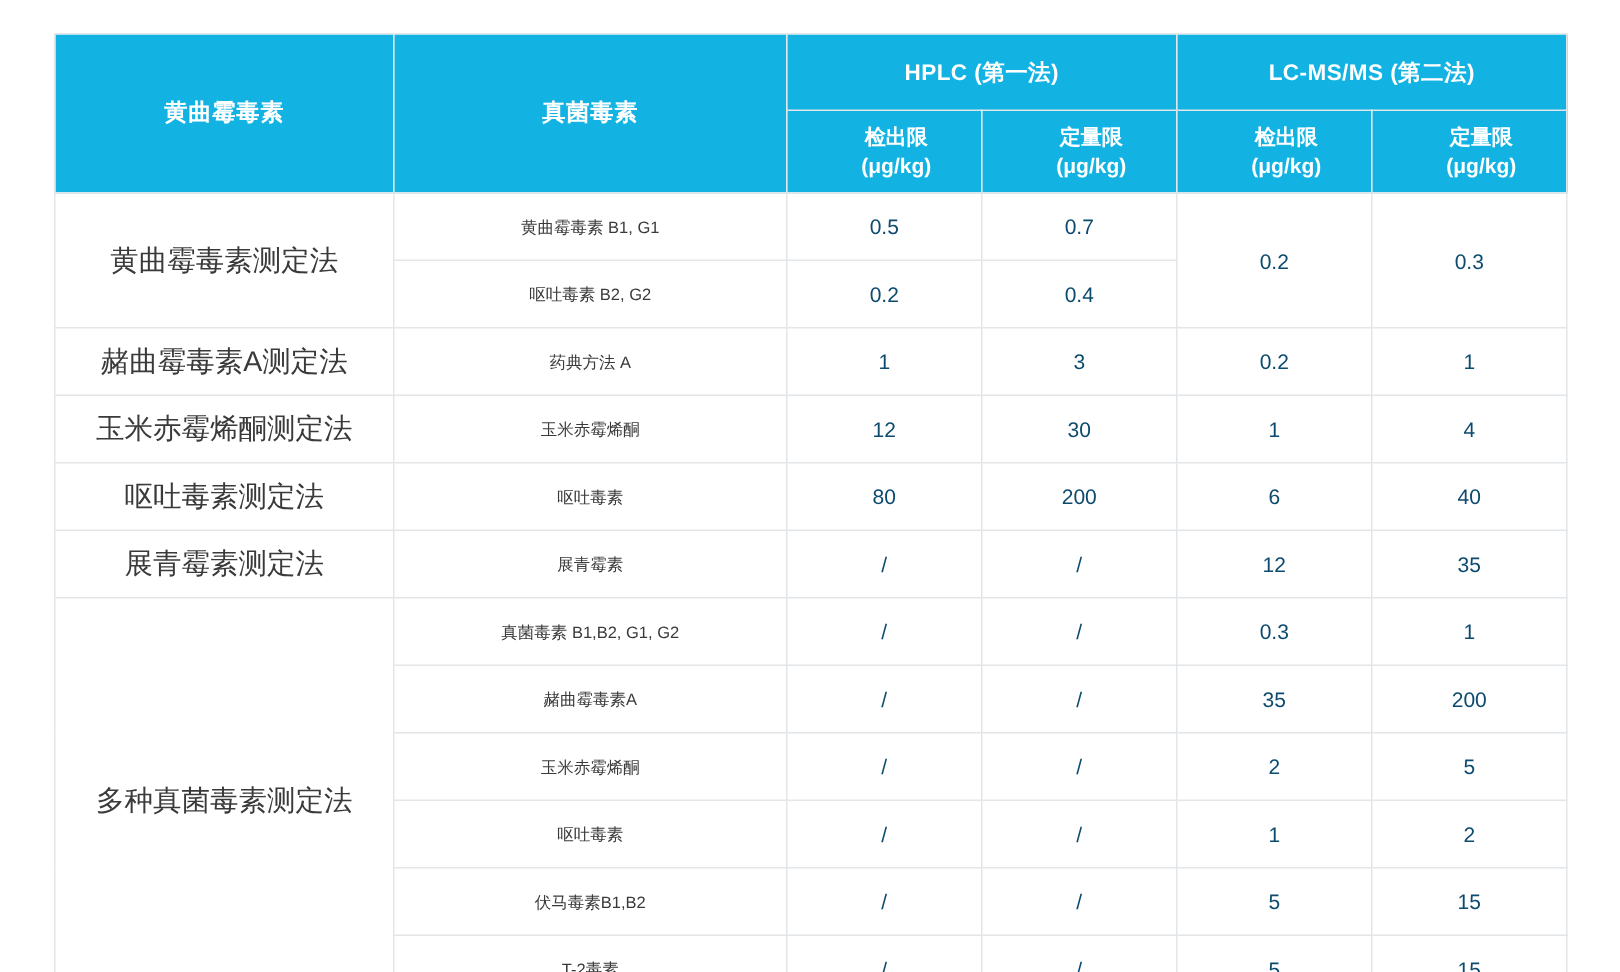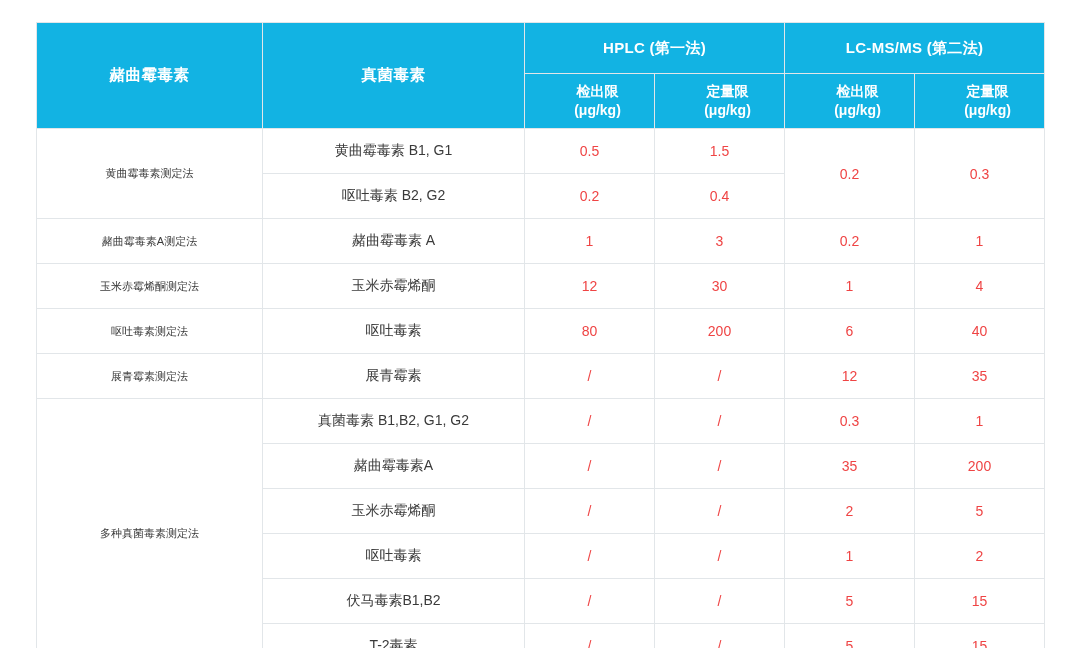--- a/index.html
+++ b/index.html
@@ -60,28 +60,28 @@
     border-right: 1px solid #55c9ec;
   }
   tbody td {
     font-size: 14px;
     height: 40px;
     background: #ffffff;
     color: #3a3a3a;
     padding: 2px 4px;
   }
   tbody td.method {
+    font-size: 19px;
+  }
+  tbody td.toxin {
     font-size: 11px;
-  }
-  tbody td.toxin {
-    font-size: 14px;
   }
   tbody td.num {
     font-size: 14px;
-    color: #ef4444;
+    color: #0c4a6e;
   }
   .col-method { width: 226px; }
   .col-toxin  { width: 262px; }
   .col-num    { width: 130px; }
   tbody tr:last-child td {
     border-bottom: 1px solid #e2e6e9;
   }
   .sub-line { display: block; margin-left: 16px; }
 </style>
 </head>
@@ -92,21 +92,21 @@
     <colgroup>
       <col class="col-method">
       <col class="col-toxin">
       <col class="col-num">
       <col class="col-num">
       <col class="col-num">
       <col class="col-num">
     </colgroup>
     <thead>
       <tr>
-        <th class="hdr-group hdr-tall" rowspan="2">赭曲霉毒素</th>
+        <th class="hdr-group hdr-tall" rowspan="2">黄曲霉毒素</th>
         <th class="hdr-group hdr-tall" rowspan="2">真菌毒素</th>
         <th class="hdr-group hdr-divider" colspan="2">HPLC (第一法)</th>
         <th class="hdr-group" colspan="2">LC-MS/MS (第二法)</th>
       </tr>
       <tr>
         <th class="hdr-sub hdr-divider">
           <span class="sub-line">检出限</span>
           <span class="sub-line">(μg/kg)</span>
         </th>
         <th class="hdr-sub hdr-divider">
@@ -121,32 +121,32 @@
           <span class="sub-line">定量限</span>
           <span class="sub-line">(μg/kg)</span>
         </th>
       </tr>
     </thead>
     <tbody id="table-body">
         <tr>
           <td class="method" rowspan="2">黄曲霉毒素测定法</td>
           <td class="toxin">黄曲霉毒素 B1, G1</td>
           <td class="num">0.5</td>
-          <td class="num">1.5</td>
+          <td class="num">0.7</td>
           <td class="num" rowspan="2">0.2</td>
           <td class="num" rowspan="2">0.3</td>
         </tr>
         <tr>
           <td class="toxin">呕吐毒素 B2, G2</td>
           <td class="num">0.2</td>
           <td class="num">0.4</td>
         </tr>
         <tr>
           <td class="method">赭曲霉毒素A测定法</td>
-          <td class="toxin">赭曲霉毒素 A</td>
+          <td class="toxin">药典方法 A</td>
           <td class="num">1</td>
           <td class="num">3</td>
           <td class="num">0.2</td>
           <td class="num">1</td>
         </tr>
         <tr>
           <td class="method">玉米赤霉烯酮测定法</td>
           <td class="toxin">玉米赤霉烯酮</td>
           <td class="num">12</td>
           <td class="num">30</td>

